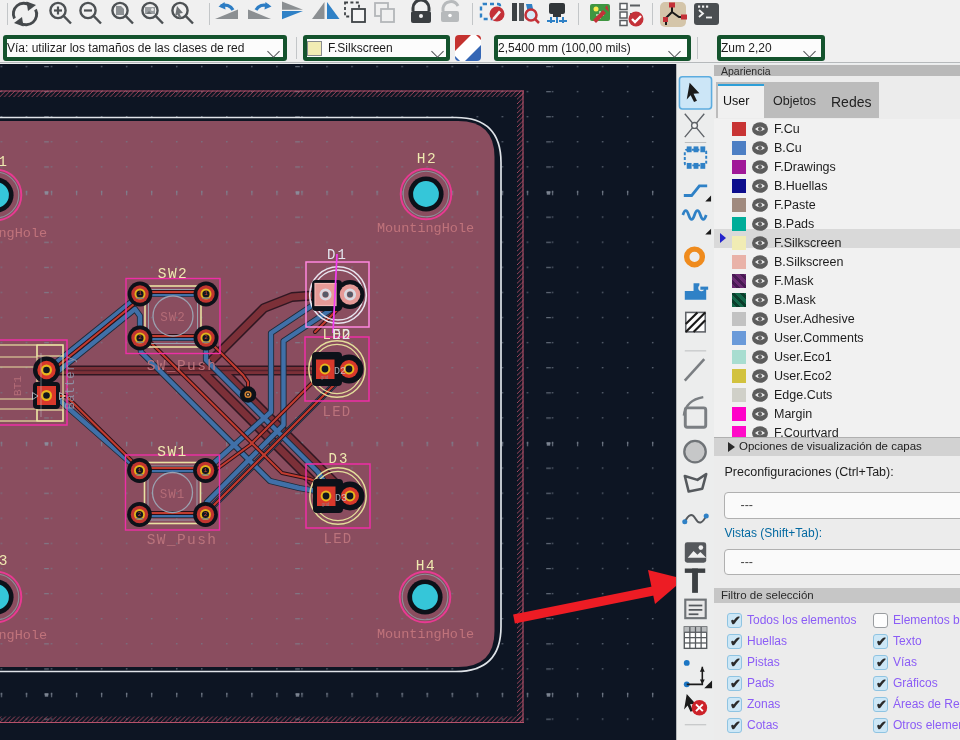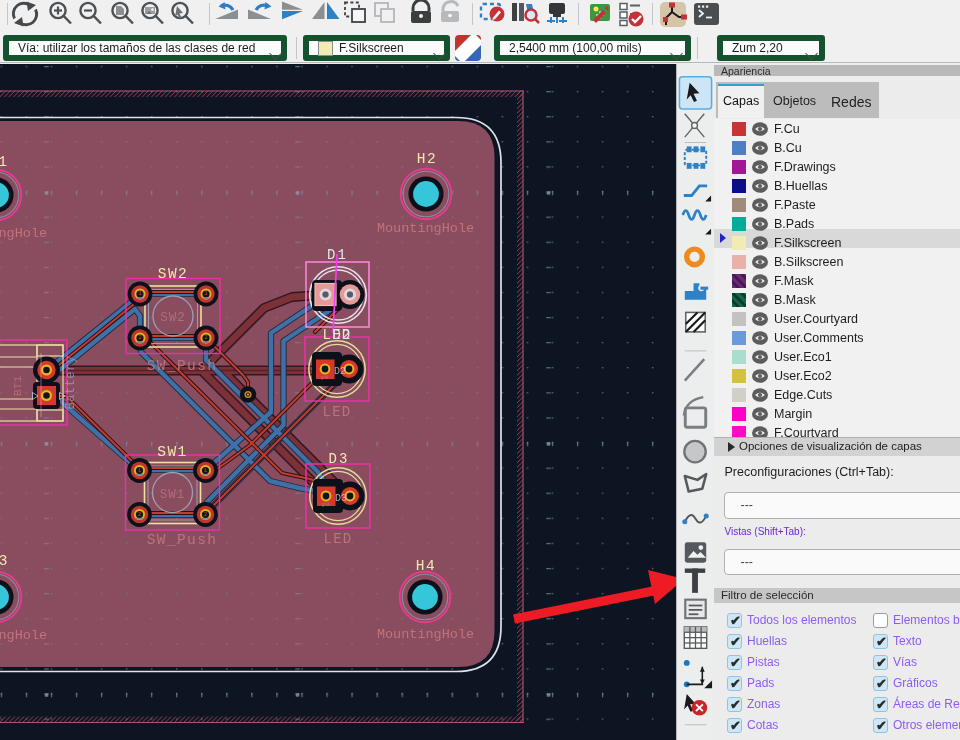--- a/index.html
+++ b/index.html
@@ -1,18 +1,18 @@
 <!DOCTYPE html>
 <html><head><meta charset="utf-8"><style>
 *{margin:0;padding:0;box-sizing:border-box}
 html,body{width:960px;height:740px;overflow:hidden;font-family:"Liberation Sans",sans-serif;background:#eceff0}
 .abs{position:absolute}
 #toolbar{position:absolute;left:0;top:0;width:960px;height:63px;background:#f0f0f0;border-bottom:1px solid #b6b9bb}
 #row2{position:absolute;left:0;top:28px;width:960px;height:34px}
-.combo{position:absolute;height:26px;background:#fcfcfc;border:6px solid #14532d;border-radius:3px;font-size:12px;color:#1c1c1c;display:flex;align-items:center;padding-left:9px;white-space:nowrap}
+.combo{position:absolute;height:26px;background:#fcfcfc;border:4px solid #14532d;border-radius:3px;font-size:12px;color:#1c1c1c;display:flex;align-items:center;white-space:nowrap}
 .chev{position:absolute;width:9px;height:9px;border-right:1.8px solid #4a4d50;border-bottom:1.8px solid #4a4d50;transform:rotate(45deg);top:8px}
 .vsep{position:absolute;width:1px;background:#c3c6c8}
 #canvas{position:absolute;left:0;top:64px;width:676px;height:676px;background:#0d1523}
 #rtools{position:absolute;left:676px;top:64px;width:38px;height:676px;background:#eceded;border-left:1px solid #b6b9bb}
 #rpanel{position:absolute;left:714px;top:64px;width:246px;height:676px;background:#ececec}
 .hdrbar{background:#bcbcbc;color:#2a2a2a;font-size:11.5px;padding:2px 0 2px 7px}
 .layrow{position:absolute;left:0;width:246px;height:19px}
 .sw{position:absolute;left:18px;top:2.2px;width:14px;height:14px}
 .lname{position:absolute;left:60px;top:2.5px;font-size:12.5px;color:#1d1d1d}
 .eye{position:absolute;left:38px;top:1.5px}
@@ -484,21 +484,21 @@
     </g>
 <path d="M10,638 l9,10 -5.5,0.5 3,6.5 -2.6,1.2 -3,-6.5 -3.6,4z" fill="#1a1a1a"></path>
 <circle cx="23" cy="652" r="8" fill="#cc2229"></circle>
     <path d="M19.5,648.5 l7,7 M26.5,648.5 l-7,7" stroke="#fff" stroke-width="2"></path>
 <line x1="8" y1="669.5" x2="30" y2="669.5" stroke="#b9bcbe"></line>
 </svg>
 <div id="rpanel">
 <div class="hdrbar" style="position:absolute;left:0;top:1px;width:246px;height:11px;font-size:10.5px;line-height:8px;background:#b9b9b9">Apariencia</div>
 <div style="position:absolute;left:2px;top:18px;width:244px;height:36px;background:#bcbcbc"></div>
 <div style="position:absolute;left:3.8px;top:20.3px;width:46px;height:34px;background:#f0f0f0;border-top:2.5px solid #2d9fd8"></div>
-<div style="position:absolute;left:9px;top:30px;font-size:12.5px;color:#111">Capas</div>
+<div style="position:absolute;left:9px;top:30px;font-size:12.5px;color:#111">User</div>
 <div style="position:absolute;left:59px;top:30px;font-size:12.5px;color:#222">Objetos</div>
 <div style="position:absolute;left:117px;top:30px;font-size:14px;color:#222">Redes</div>
 <div style="position:absolute;left:165px;top:18px;width:81px;height:36px;background:#ececec"></div>
 <div style="position:absolute;left:0;top:54.5px;width:246px;height:318px;background:#f1f1f1"></div>
 <div style="position:absolute;left:0;top:165px;width:246px;height:19px;background:#d9d9d9"></div>
 <div style="position:absolute;left:6px;top:169px;width:0;height:0;border-left:6px solid #2323cc;border-top:5px solid transparent;border-bottom:5px solid transparent"></div>
 <div class="layrow" style="top:55.5px">
       <div class="sw" style="background:#c83434"></div>
       <svg class="eye" width="16" height="16" viewBox="0 0 16 16">
         <use href="#eyeic"></use>
@@ -566,21 +566,21 @@
       <svg class="eye" width="16" height="16" viewBox="0 0 16 16">
         <use href="#eyeic"></use>
       </svg>
       <div class="lname">B.Mask</div>
     </div>
 <div class="layrow" style="top:245.5px">
       <div class="sw" style="background:#c2c2c2"></div>
       <svg class="eye" width="16" height="16" viewBox="0 0 16 16">
         <use href="#eyeic"></use>
       </svg>
-      <div class="lname">User.Courtyard</div>
+      <div class="lname">User.Adhesive</div>
     </div>
 <div class="layrow" style="top:264.5px">
       <div class="sw" style="background:#6a9ad9"></div>
       <svg class="eye" width="16" height="16" viewBox="0 0 16 16">
         <use href="#eyeic"></use>
       </svg>
       <div class="lname">User.Comments</div>
     </div>
 <div class="layrow" style="top:283.5px">
       <div class="sw" style="background:#a8ddd0"></div>
@@ -615,21 +615,21 @@
       <svg class="eye" width="16" height="16" viewBox="0 0 16 16">
         <use href="#eyeic"></use>
       </svg>
       <div class="lname">Margin</div>
     </div>
 <div style="position:absolute;left:0;top:373px;width:246px;height:19px;background:#d2d2d2;border-top:1px solid #b0b0b0"></div>
 <div style="position:absolute;left:14px;top:377.5px;width:0;height:0;border-left:7px solid #2a2a2a;border-top:5px solid transparent;border-bottom:5px solid transparent"></div>
 <div style="position:absolute;left:25px;top:376px;font-size:11.5px;color:#1d1d1d">Opciones de visualización de capas</div>
 <div style="position:absolute;left:10.5px;top:401px;font-size:12.5px;color:#1d1d1d">Preconfiguraciones (Ctrl+Tab):</div>
 <div style="position:absolute;left:9.5px;top:428px;width:240px;height:26.5px;background:#fafafa;border:1px solid #b0b0b0;border-radius:4px;font-size:12.5px;color:#444;line-height:25px;padding-left:16px">---</div>
-<div style="position:absolute;left:10.5px;top:462px;font-size:10px;color:#6d28d9">Vistas (Shift+Tab):</div>
+<div style="position:absolute;left:10.5px;top:462px;font-size:12px;color:#0369a1">Vistas (Shift+Tab):</div>
 <div style="position:absolute;left:9.5px;top:484.5px;width:240px;height:26.5px;background:#fafafa;border:1px solid #b0b0b0;border-radius:4px;font-size:12.5px;color:#444;line-height:25px;padding-left:16px">---</div>
 <div class="hdrbar" style="position:absolute;left:0;top:523.5px;width:246px;height:15.5px;background:#c6c6c6;font-size:11.5px;line-height:11px">Filtro de selección</div>
 <div class="ckbox ckon" style="left:13px;top:548.5px">
       <span class="ckmark">✔</span>
     </div>
 <div class="cklabel" style="left:33px;top:549px">Todos los elementos</div>
 <div class="ckbox ckon" style="left:13px;top:569.5px">
       <span class="ckmark">✔</span>
     </div>
 <div class="cklabel" style="left:33px;top:570px">Huellas</div>

